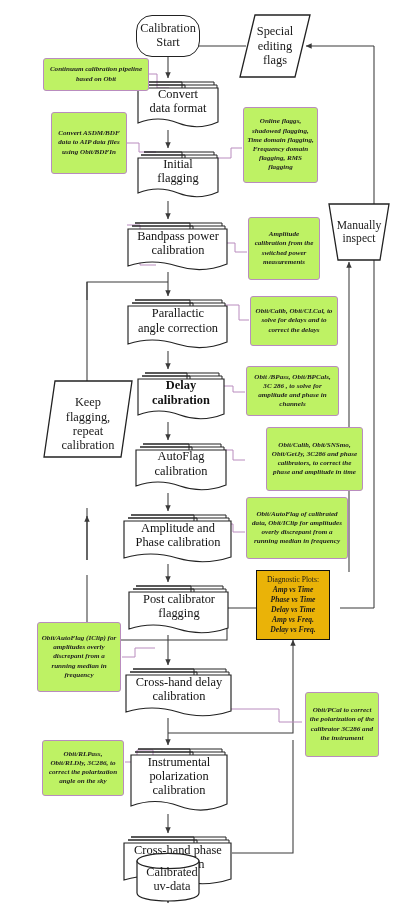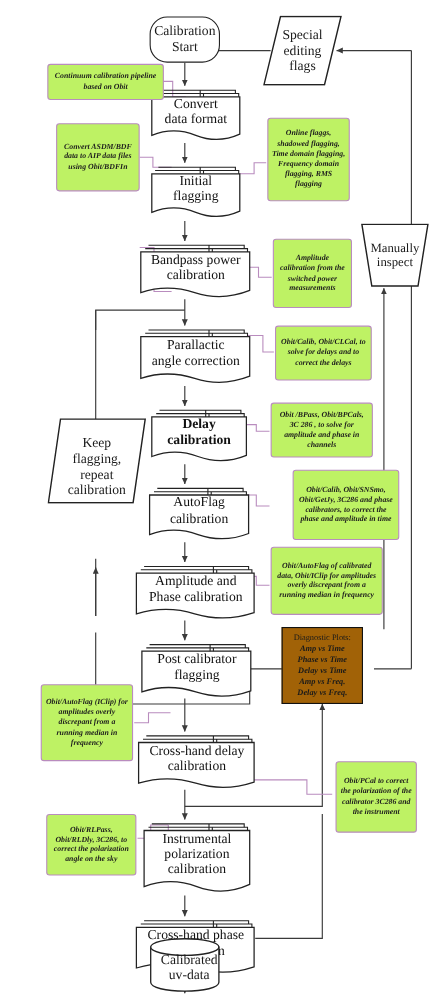--- a/index.html
+++ b/index.html
@@ -28,21 +28,21 @@
   .term{border:1.3px solid #222;border-radius:16px;background:#fff;
         font-size:12.4px;}
 
   
   .para{position:absolute;}
   .para .ptxt{position:absolute;left:0;top:0;width:100%;height:100%;
               display:flex;align-items:center;justify-content:center;
               text-align:center;font-size:12.4px;line-height:1.16;}
 
   
-  .rect{border:1.6px solid #111;background:#a16207;}
+  .rect{border:1.6px solid #111;background:#eab308;}
 
   
   .cyl{position:absolute;}
   .cyl .ctxt{position:absolute;left:0;top:14%;width:100%;height:80%;
              display:flex;align-items:center;justify-content:center;
              text-align:center;font-size:12.4px;line-height:1.16;}
 
   
   .note{position:absolute;box-sizing:border-box;
         border:1px solid #b98cbe;border-radius:3px;background:#bef264;

